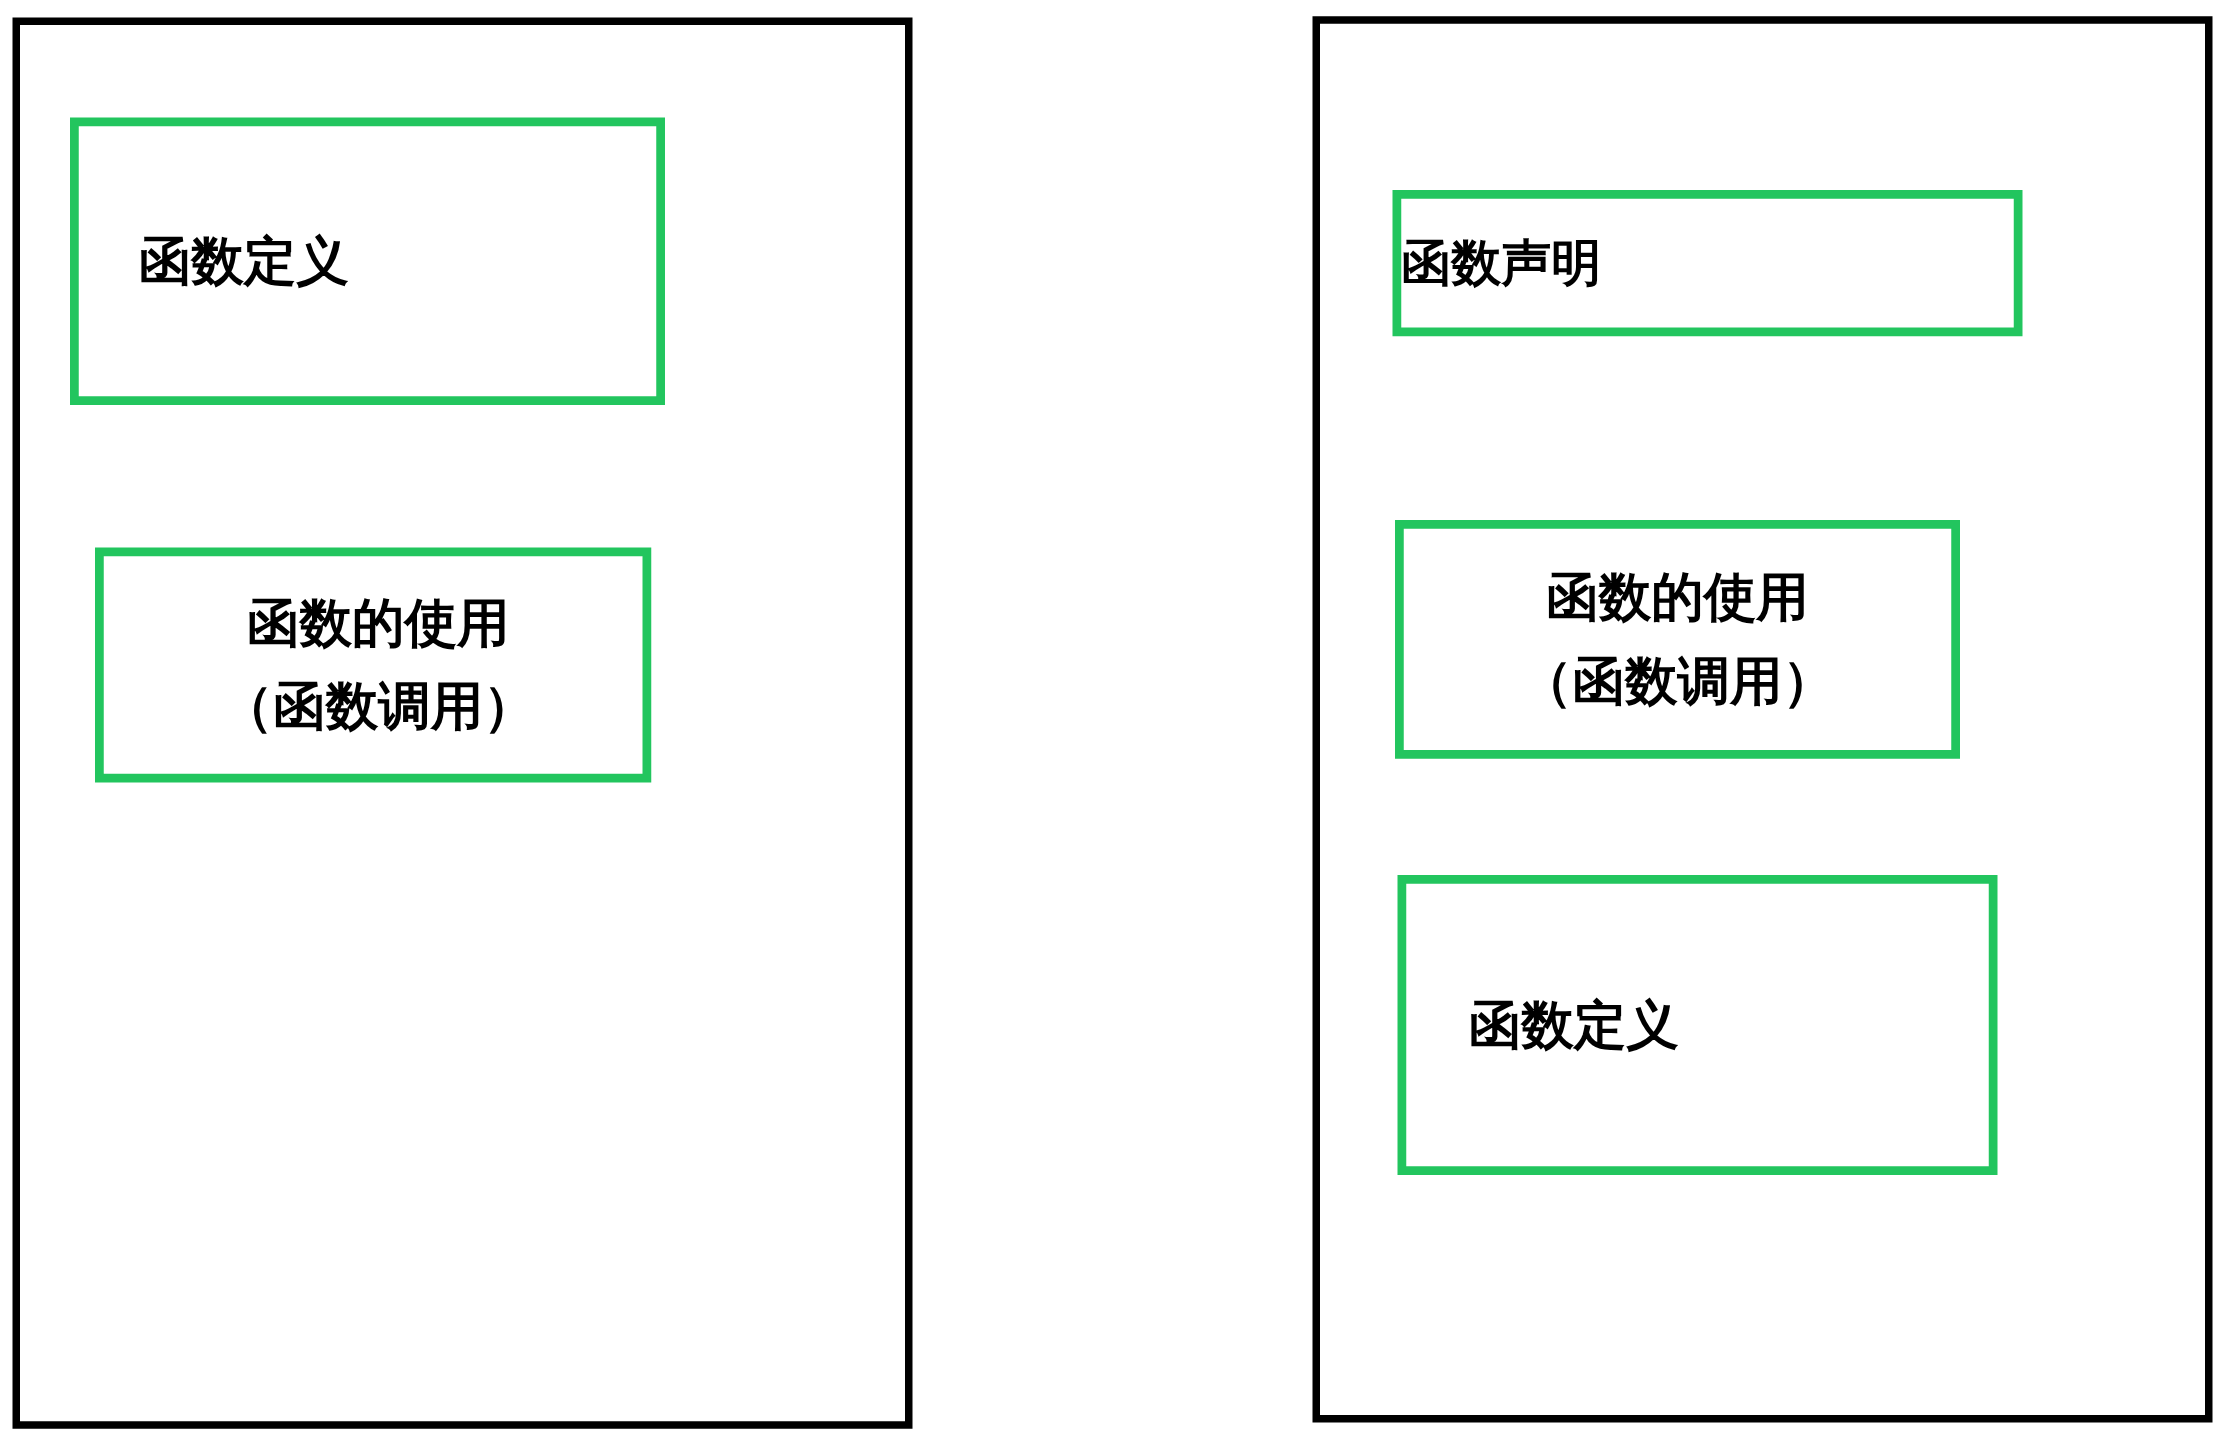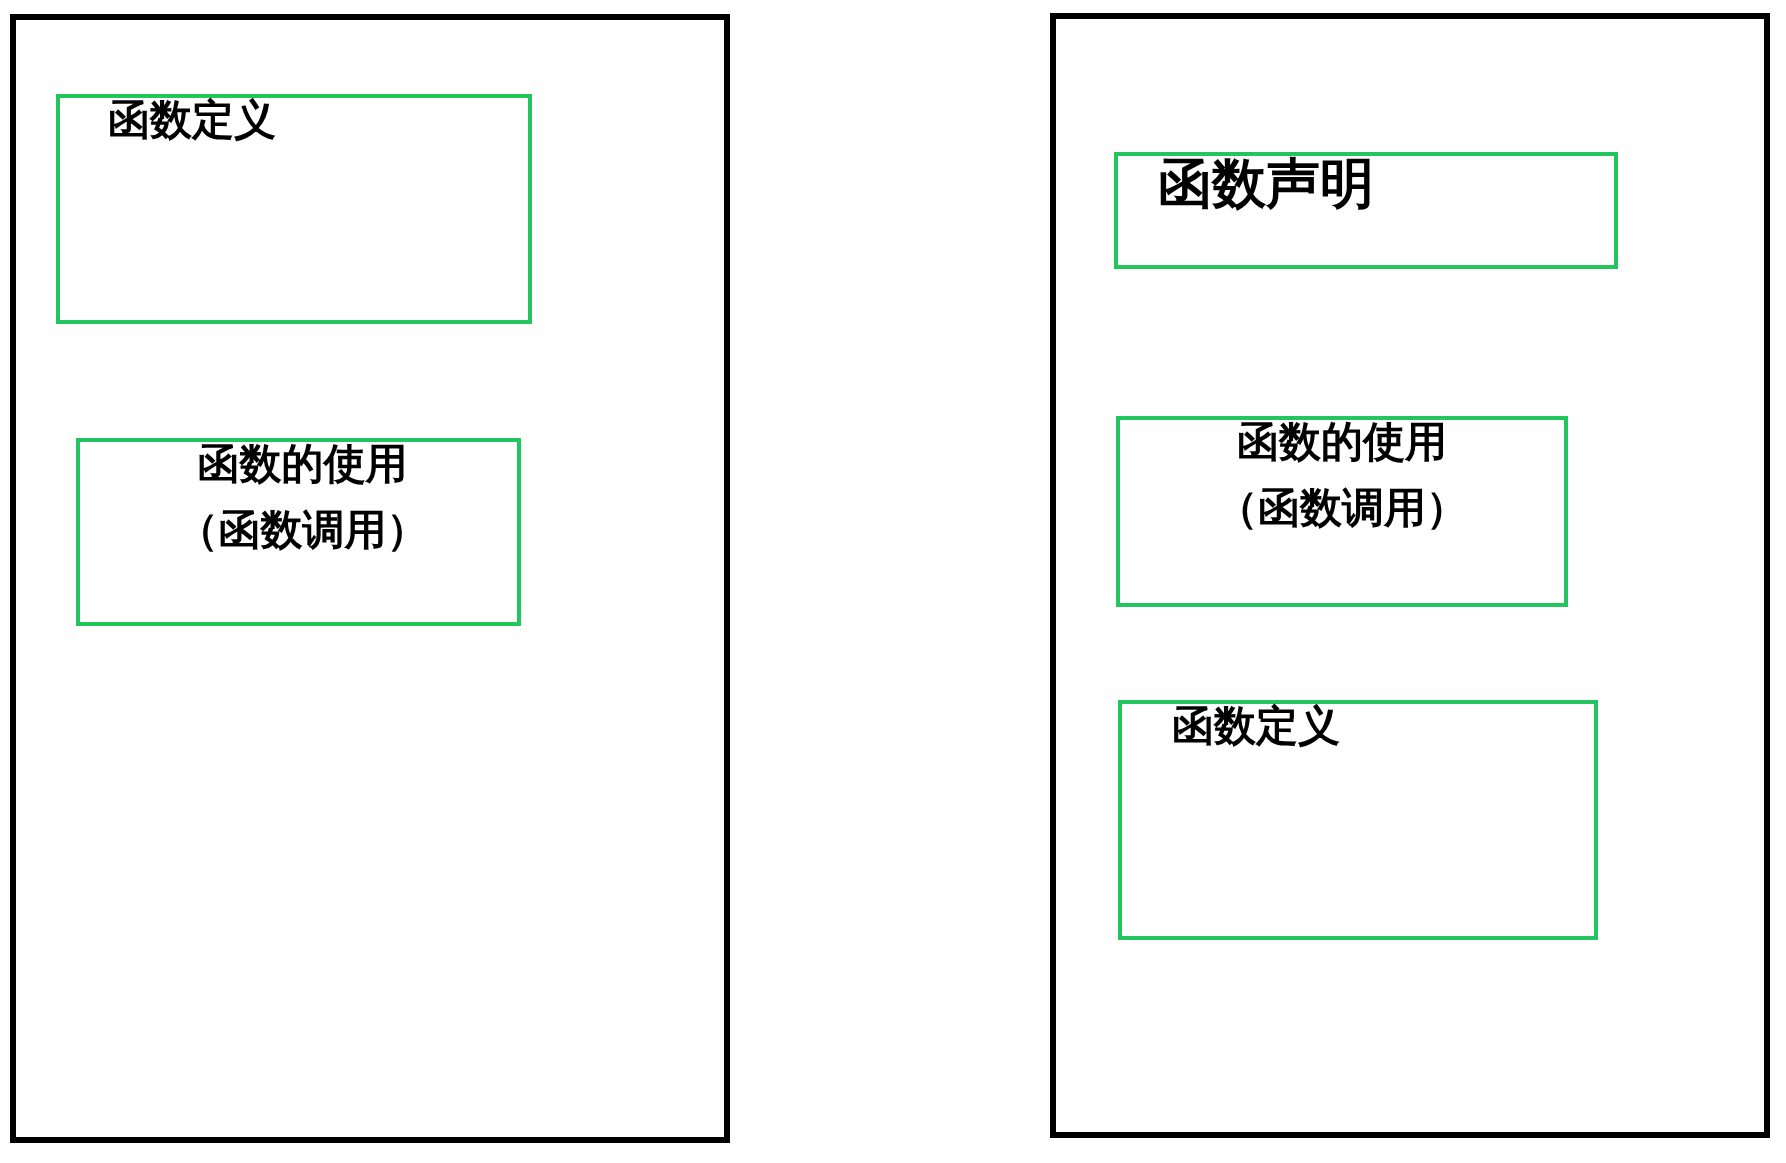--- a/index.html
+++ b/index.html
@@ -16,26 +16,26 @@
     font-family: "DejaVu Sans", "Liberation Sans", sans-serif;
   }
   .panel {
     position: absolute;
     border: 6px solid #000000;
     box-sizing: border-box;
     background: #ffffff;
   }
   .node {
     position: absolute;
-    border: 4px solid #22c55e;
+    border: 7px solid #22c55e;
     box-sizing: border-box;
     background: #ffffff;
     display: flex;
     flex-direction: column;
-    justify-content: flex-start;
+    justify-content: center;
   }
   .node-line {
     font-weight: bold;
     color: #000000;
     line-height: 1.05;
     white-space: nowrap;
   }
 
   
   #panel-left { left: 10px; top: 14px; width: 720px; height: 1129px; }
@@ -59,23 +59,22 @@
   #left-node-usage .node-line.line-1 { padding-left: 8px; margin-bottom: 22px; }
   #left-node-usage .node-line.line-2 { padding-left: 8px; }
 
   
   #panel-right { left: 1050px; top: 13px; width: 720px; height: 1125px; }
 
   #right-node-declaration {
     left: 1114px; top: 152px; width: 504px; height: 117px;
   }
   #right-node-declaration .node-line {
-    font-size: 54px;
+    font-size: 40px;
     text-align: left;
-    padding-left: 40px;
   }
 
   #right-node-usage {
     left: 1116px; top: 416px; width: 452px; height: 191px;
   }
   #right-node-usage .node-line {
     font-size: 42px;
     text-align: center;
   }
   #right-node-usage .node-line.line-1 { margin-bottom: 22px; }

